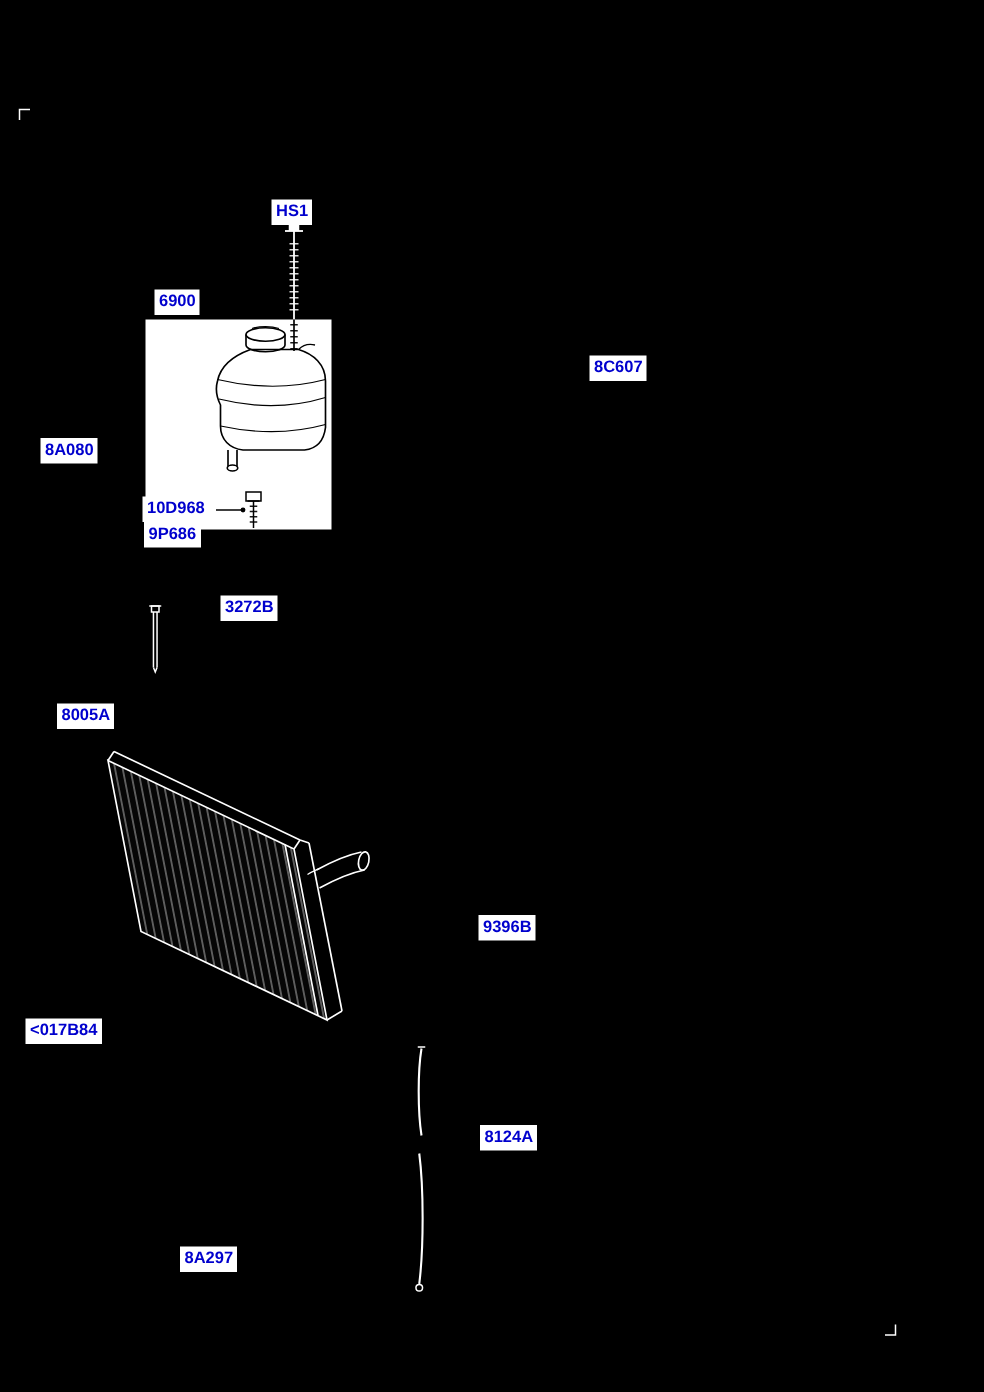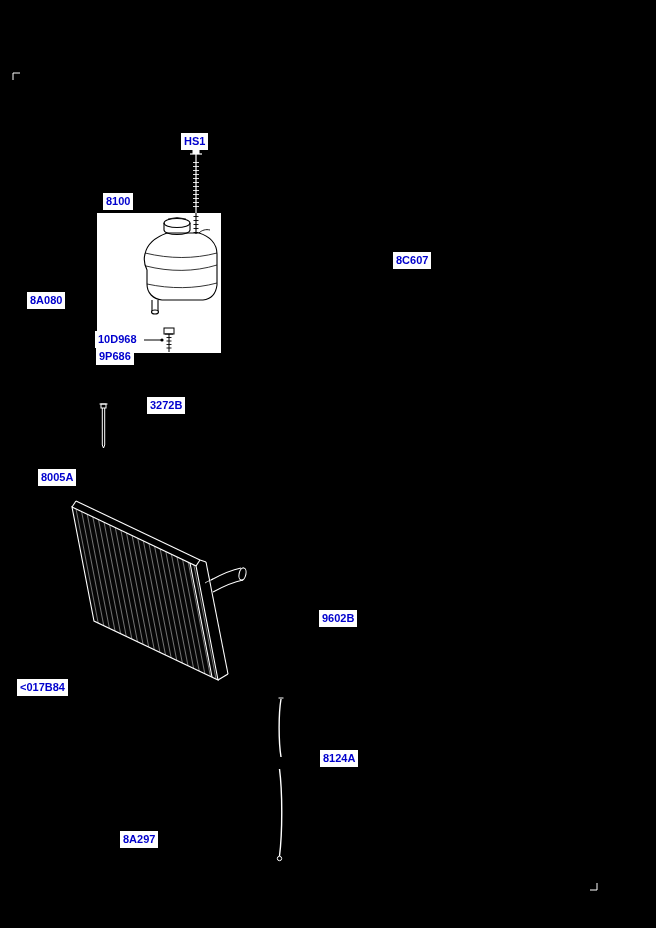--- a/index.html
+++ b/index.html
@@ -119,35 +119,35 @@
     </g>
 
     <g stroke="#ffffff" fill="none" stroke-width="1.4">
       <path d="M279.5,769 C282.5,792 282.5,832 279.5,856"></path>
       <circle cx="279.5" cy="858.5" r="2.2" stroke-width="1"></circle>
     </g>
   </svg>
 
   <div class="part-label" style="left:181px;top:133px">HS1</div>
 
-  <div class="part-label" style="left:103px;top:193px">8100</div>
+  <div class="part-label" style="left:103px;top:193px">6900</div>
 
-  <div class="part-label" style="left:393px;top:252px">8C607</div>
+  <div class="part-label" style="left:393px;top:237px">8C607</div>
 
   <div class="part-label" style="left:27px;top:292px">8A080</div>
 
   <div class="part-label" style="left:95px;top:331px">10D968</div>
 
   <div class="part-label" style="left:96px;top:348px">9P686</div>
 
   <div class="part-label" style="left:147px;top:397px">3272B</div>
 
   <div class="part-label" style="left:38px;top:469px">8005A</div>
 
-  <div class="part-label" style="left:319px;top:610px">9602B</div>
+  <div class="part-label" style="left:319px;top:610px">9396B</div>
 
   <div class="part-label" style="left:17px;top:679px">&lt;017B84</div>
 
   <div class="part-label" style="left:320px;top:750px">8124A</div>
 
   <div class="part-label" style="left:120px;top:831px">8A297</div>
 
 </div>
 
 </body></html>

